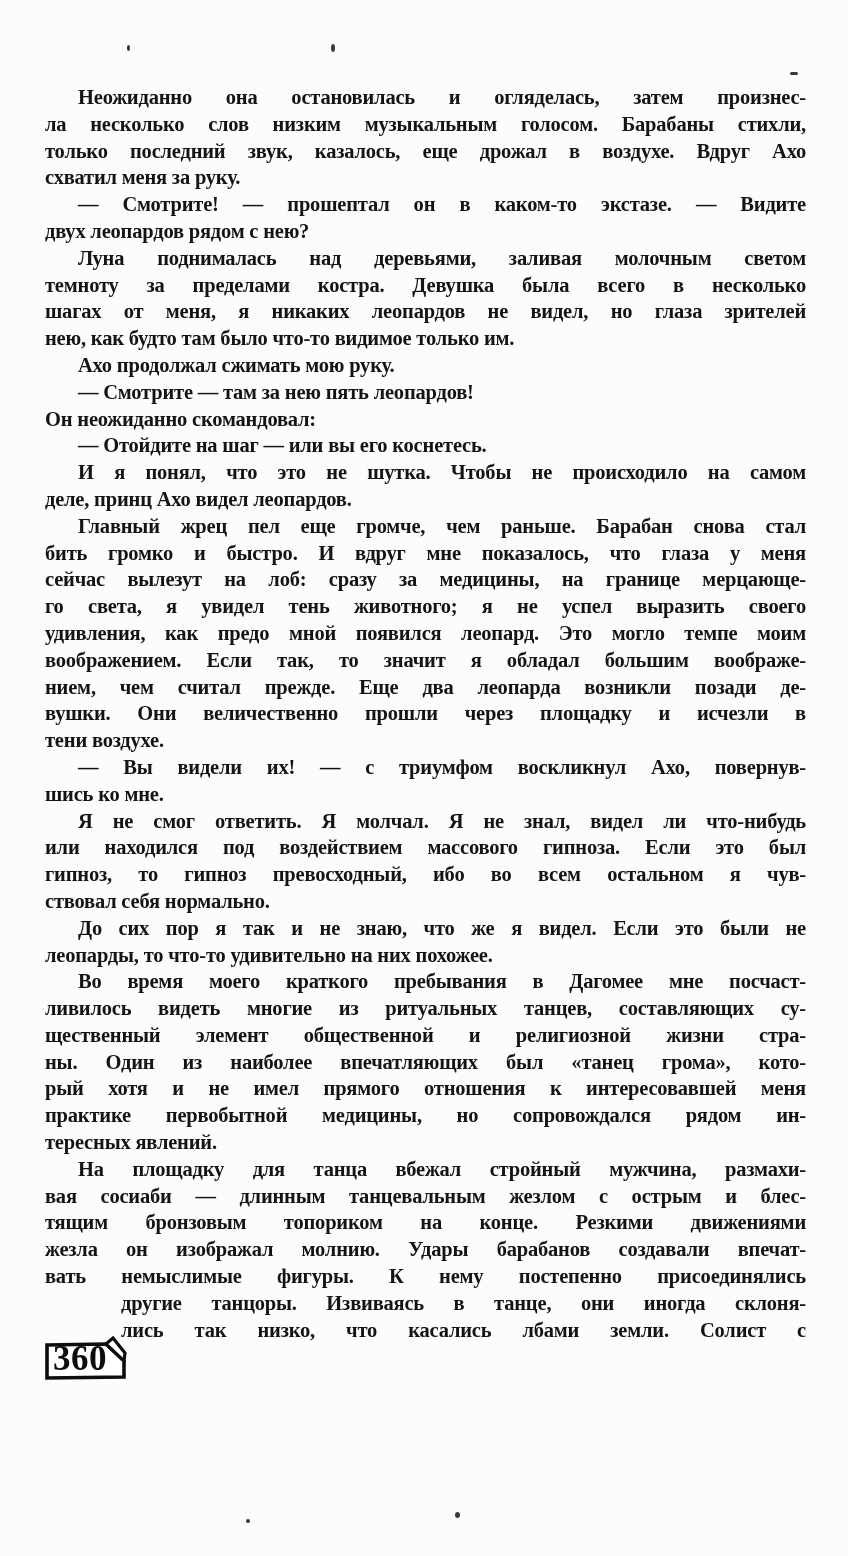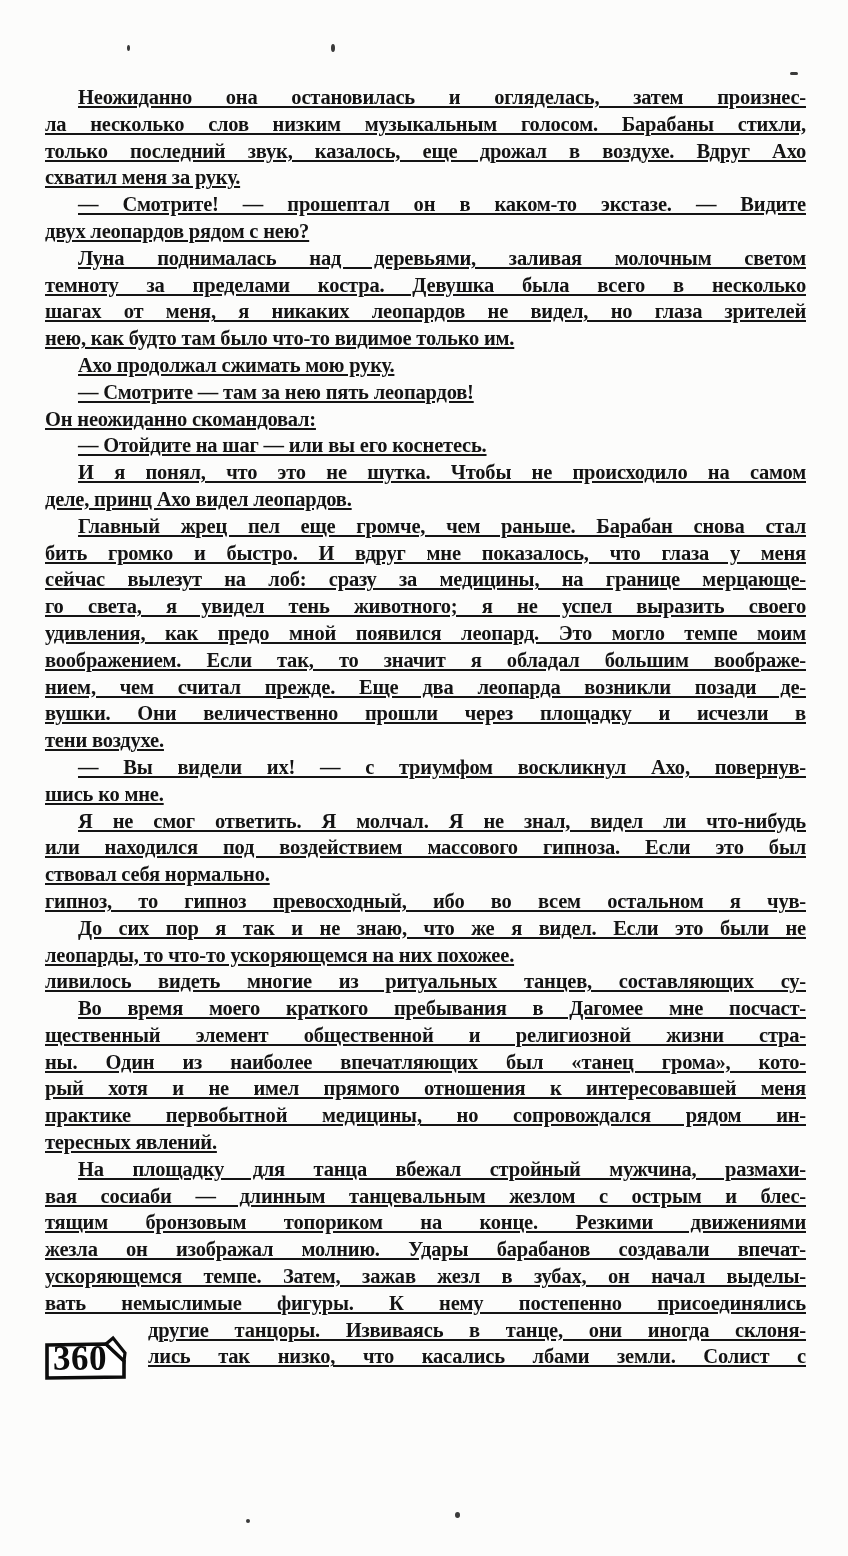--- a/index.html
+++ b/index.html
@@ -19,25 +19,24 @@
     color: #141414;
     letter-spacing: -0.2px;
   }
   .line {
     height: 26.8px;
     line-height: 26.8px;
     text-align: justify;
     text-align-last: justify;
     overflow: visible;
     white-space: normal;
-    text-decoration: underline;
   }
   .line.indent { text-indent: 33px; }
   .line.para-end { text-align-last: left; }
-  .line.badge-gap { margin-left: 103px; }
+  .line.badge-gap { margin-left: 76px; }
 
   .page-badge {
     position: absolute;
     left: 44px; top: 1334px;
     width: 96px; height: 48px;
   }
   .page-badge svg { position: absolute; left: 0; top: 0; }
   .page-badge .num {
     position: absolute;
     left: 9px; top: 7px;
@@ -81,36 +80,35 @@
     <div class="line">го света, я увидел тень животного; я не успел выразить своего</div>
     <div class="line">удивления, как предо мной появился леопард. Это могло темпе моим</div>
     <div class="line">воображением. Если так, то значит я обладал большим воображе-</div>
     <div class="line">нием, чем считал прежде. Еще два леопарда возникли позади де-</div>
     <div class="line">вушки. Они величественно прошли через площадку и исчезли в</div>
     <div class="line para-end">тени воздухе.</div>
     <div class="line indent">— Вы видели их! — с триумфом воскликнул Ахо, повернув-</div>
     <div class="line para-end">шись ко мне.</div>
     <div class="line indent">Я не смог ответить. Я молчал. Я не знал, видел ли что-нибудь</div>
     <div class="line">или находился под воздействием массового гипноза. Если это был</div>
+    <div class="line">гипноз, то гипноз превосходный, ибо во всем остальном я чув-</div>
     <div class="line para-end">ствовал себя нормально.</div>
-    <div class="line">гипноз, то гипноз превосходный, ибо во всем остальном я чув-</div>
     <div class="line indent">До сих пор я так и не знаю, что же я видел. Если это были не</div>
-    <div class="line para-end">леопарды, то что-то ускоряющемся на них похожее.</div>
+    <div class="line para-end">леопарды, то что-то удивительно на них похожее.</div>
+    <div class="line indent">Во время моего краткого пребывания в Дагомее мне посчаст-</div>
     <div class="line">ливилось видеть многие из ритуальных танцев, составляющих су-</div>
-    <div class="line indent">Во время моего краткого пребывания в Дагомее мне посчаст-</div>
     <div class="line">щественный элемент общественной и религиозной жизни стра-</div>
     <div class="line">ны. Один из наиболее впечатляющих был «танец грома», кото-</div>
     <div class="line">рый хотя и не имел прямого отношения к интересовавшей меня</div>
     <div class="line">практике первобытной медицины, но сопровождался рядом ин-</div>
     <div class="line para-end">тересных явлений.</div>
     <div class="line indent">На площадку для танца вбежал стройный мужчина, размахи-</div>
     <div class="line">вая сосиаби — длинным танцевальным жезлом с острым и блес-</div>
     <div class="line">тящим бронзовым топориком на конце. Резкими движениями</div>
     <div class="line">жезла он изображал молнию. Удары барабанов создавали впечат-</div>
-    <div class="line">ускоряющемся темпе. Затем, зажав жезл в зубах, он начал выделы-</div>
     <div class="line">вать немыслимые фигуры. К нему постепенно присоединялись</div>
     <div class="line badge-gap">другие танцоры. Извиваясь в танце, они иногда склоня-</div>
     <div class="line badge-gap">лись так низко, что касались лбами земли. Солист с</div>
   </div>
 
 <div class="page-badge">
   <svg width="96" height="48" viewBox="0 0 96 48">
     <path d="M3 11 L62 10 L80 27 L80 43 L3 44 Z" fill="#ffffff" stroke="#0d0d0d" stroke-width="3.6" stroke-linejoin="miter"></path>
     <path d="M62 10 L69 4 L81 19 L80 27 Z" fill="#ffffff" stroke="#0d0d0d" stroke-width="3.2" stroke-linejoin="miter"></path>
   </svg>

